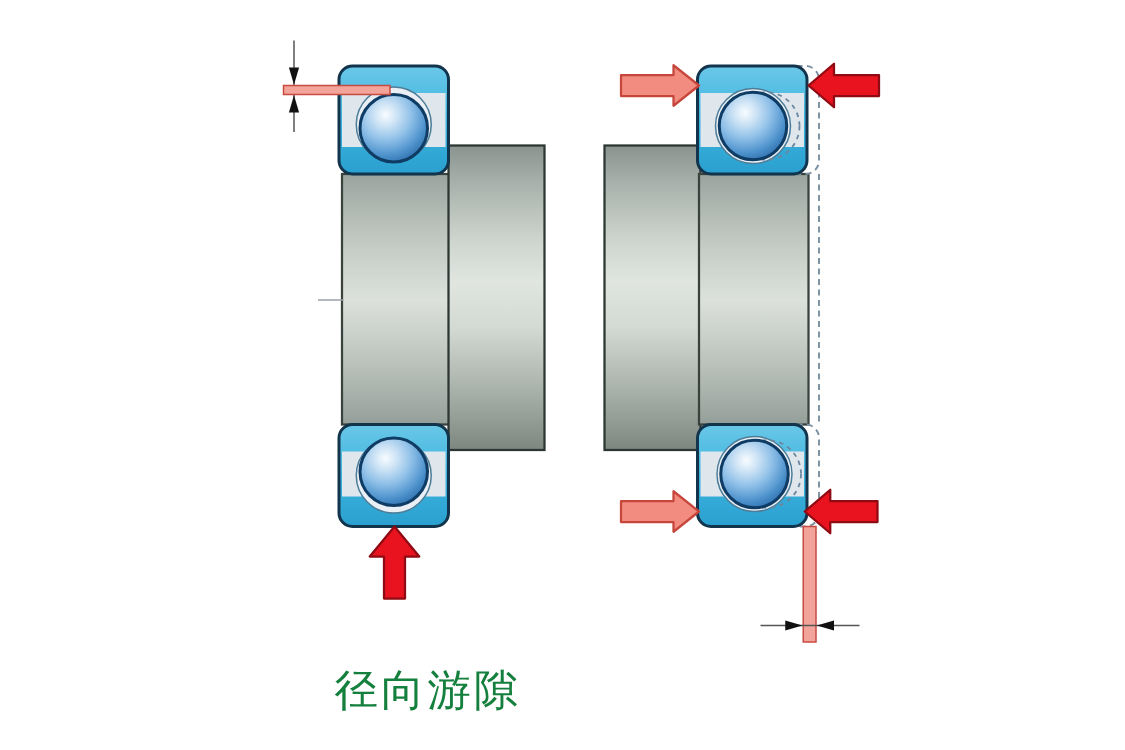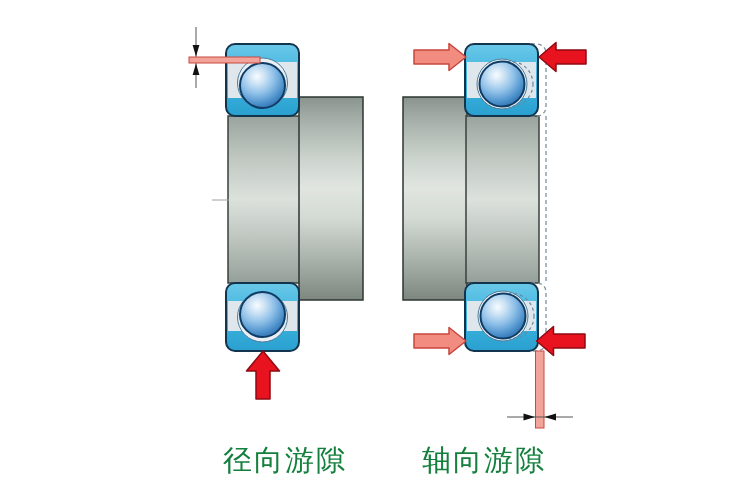--- a/index.html
+++ b/index.html
@@ -118,14 +118,13 @@
       <g>
         <rect x="535.5" y="351" width="8.5" height="77" stroke="#c84b41" stroke-width="1" fill="#f2a39a"></rect>
         <line x1="507" y1="417" x2="573" y2="417" stroke="#555555" stroke-width="1"></line>
         <path d="M535,417 L523.5,413.6 L523.5,420.4 Z" fill="#111111"></path>
         <path d="M544.5,417 L556,413.6 L556,420.4 Z" fill="#111111"></path>
       </g>
     </g>
   </svg>
 
   <div class="caption left">径向游隙</div>
-  <div class="caption right">轴向游隙</div>
 </div>
 
 </body></html>

